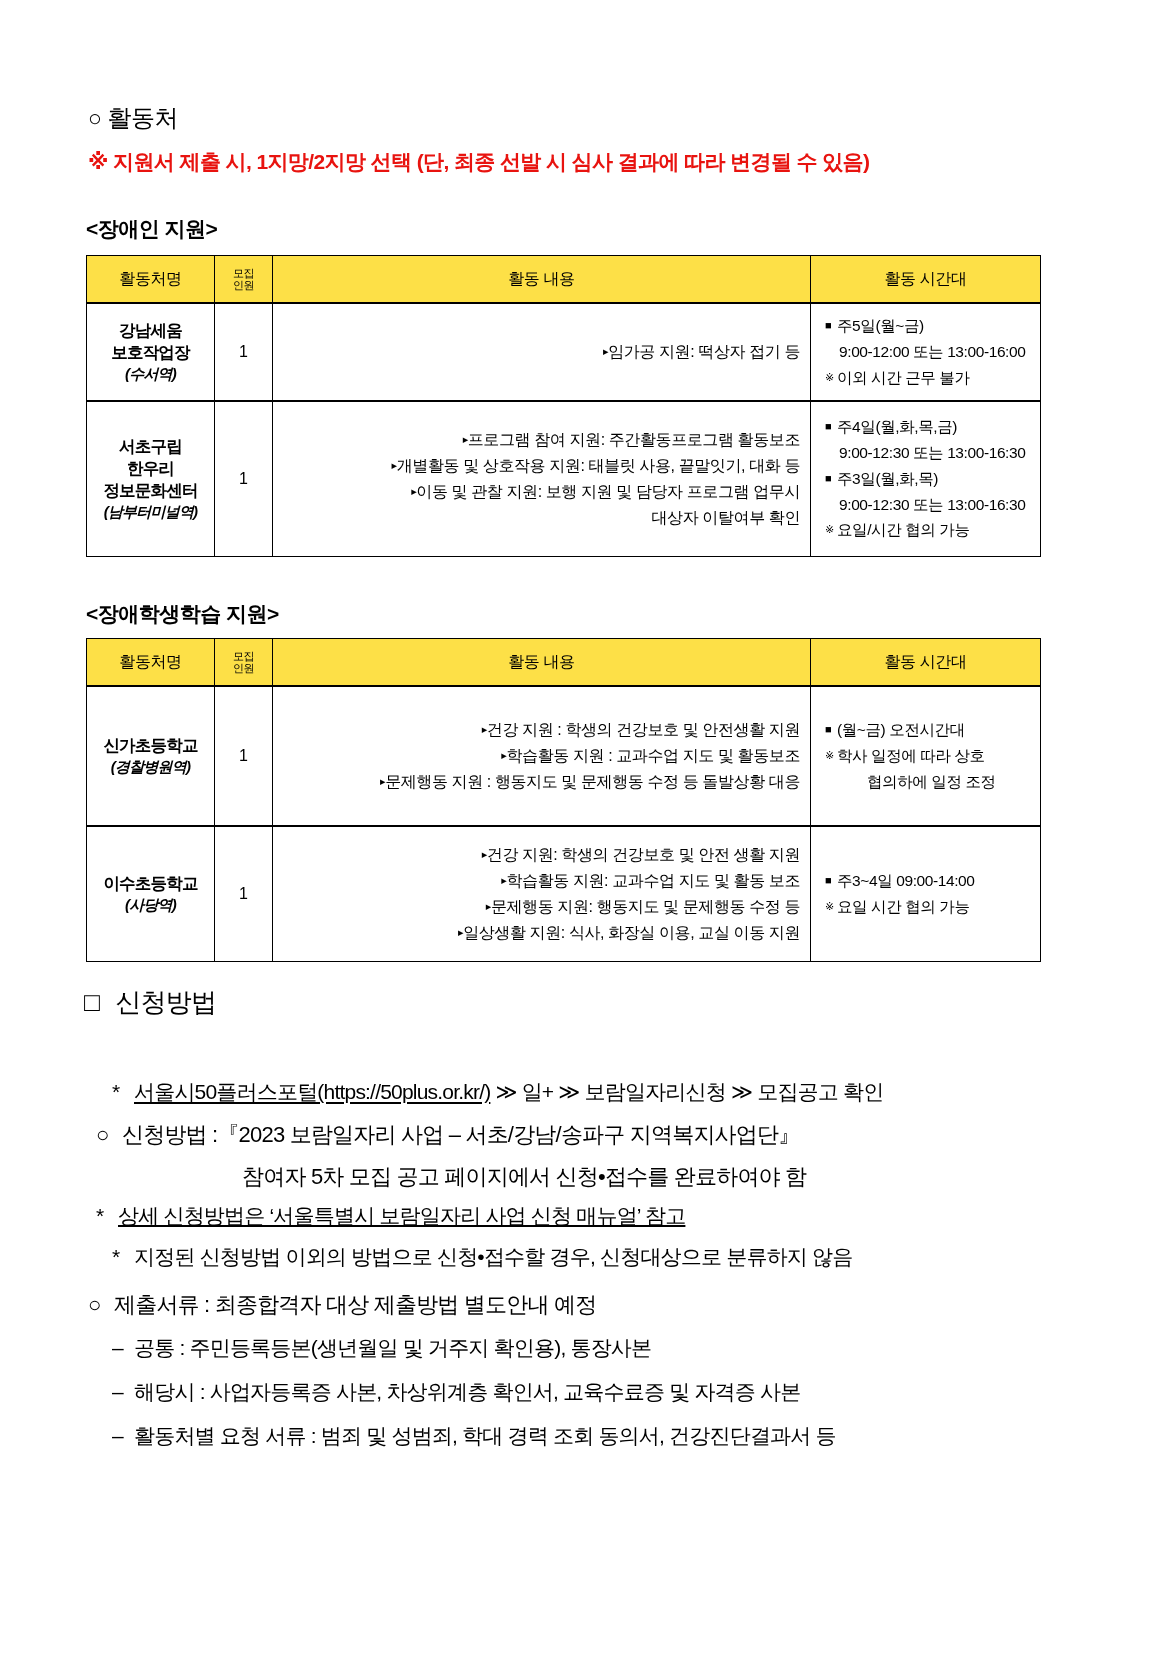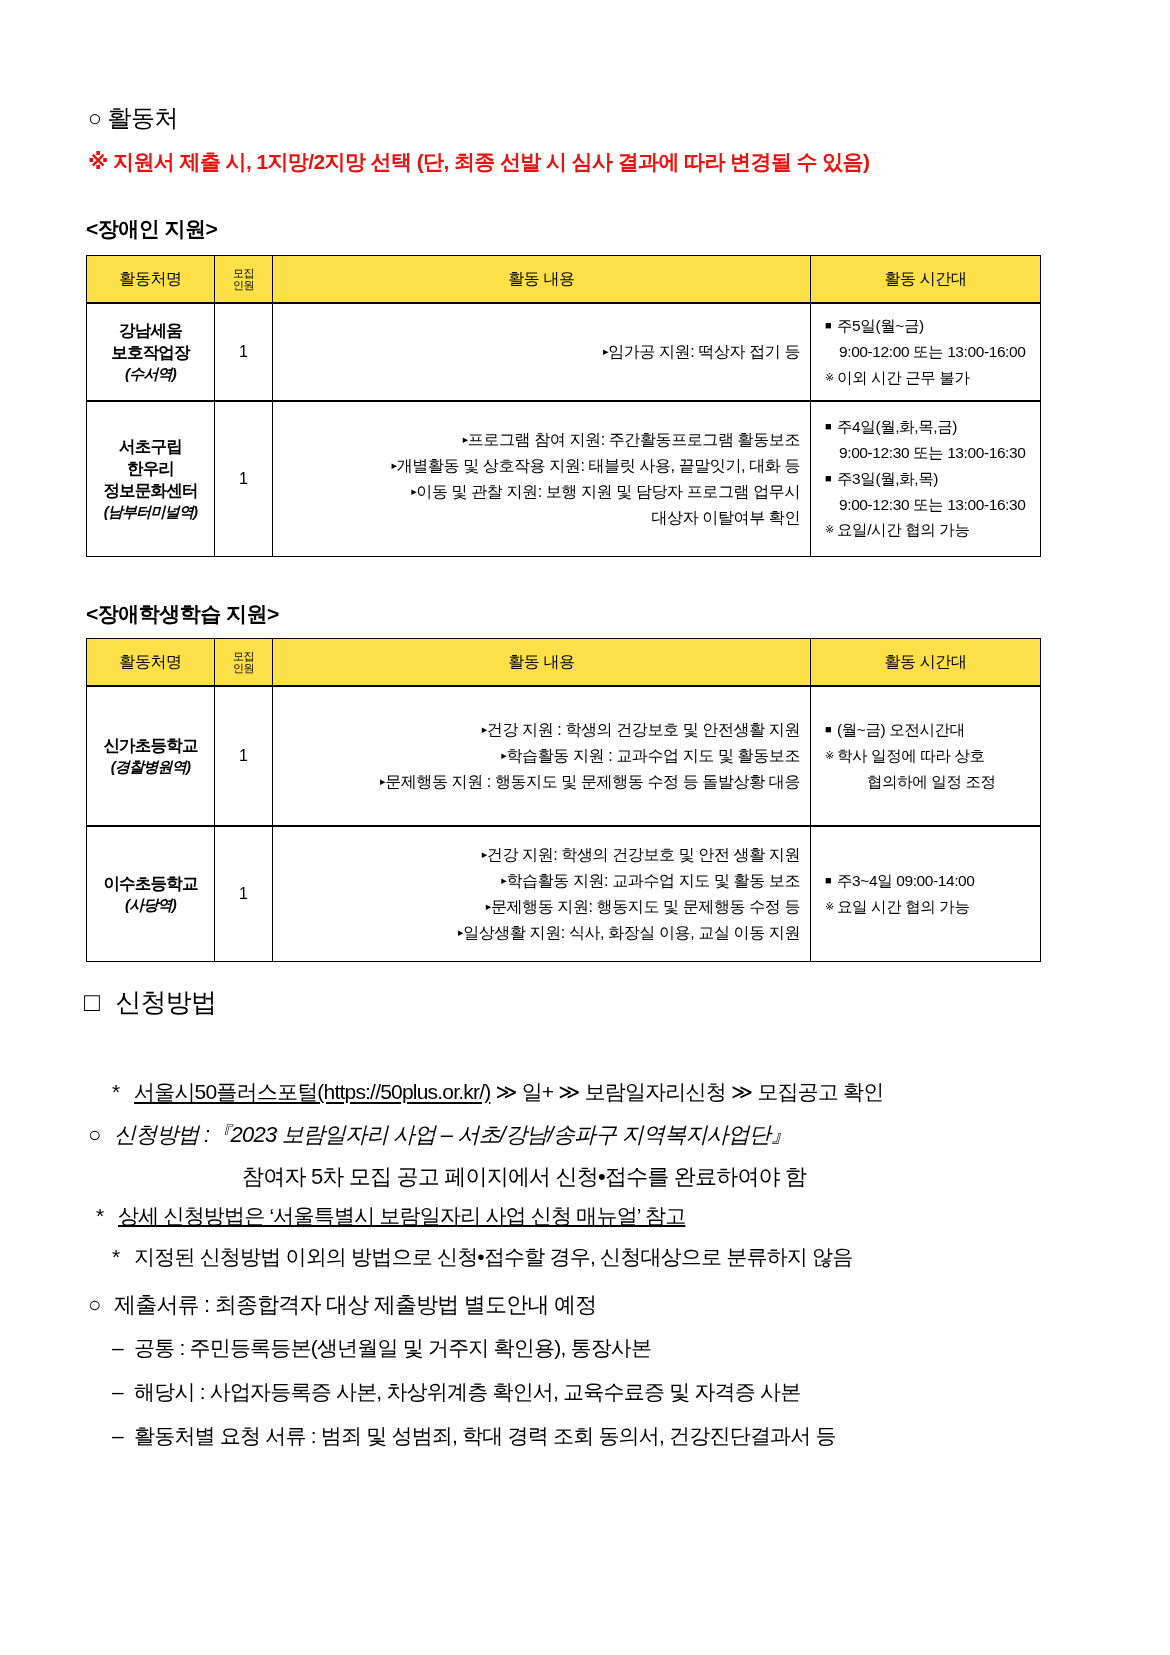--- a/index.html
+++ b/index.html
@@ -273,21 +273,21 @@
   <div class="apply-head" style="left:84px; top:985px;">
     <span>□</span>
     <span style="margin-left:10px;">신청방법</span>
   </div>
 
 
   <div class="apply-line sub" style="left:112px; top:1078px;">
     <span class="mk" style="width:22px;">*</span><u>서울시50플러스포털(https://50plus.or.kr/)</u><span> ≫ 일+ ≫ 보람일자리신청 ≫ 모집공고 확인</span>
   </div>
 
-  <div class="apply-line" style="left:88px; top:1120px;font-style:italic;">
+  <div class="apply-line" style="left:96px; top:1120px;">
     <span class="mk">○</span><span>신청방법 :『2023 보람일자리 사업 – 서초/강남/송파구 지역복지사업단』</span>
   </div>
 
   <div class="apply-line" style="left:242px; top:1162px;">
     <span>참여자 5차 모집 공고 페이지에서 신청•접수를 완료하여야 함</span>
   </div>
 
   <div class="apply-line sub" style="left:96px; top:1202px;text-decoration:underline;">
     <span class="mk" style="width:22px;">*</span><span>상세 신청방법은 ‘서울특별시 보람일자리 사업 신청 매뉴얼’ 참고</span>
   </div>

